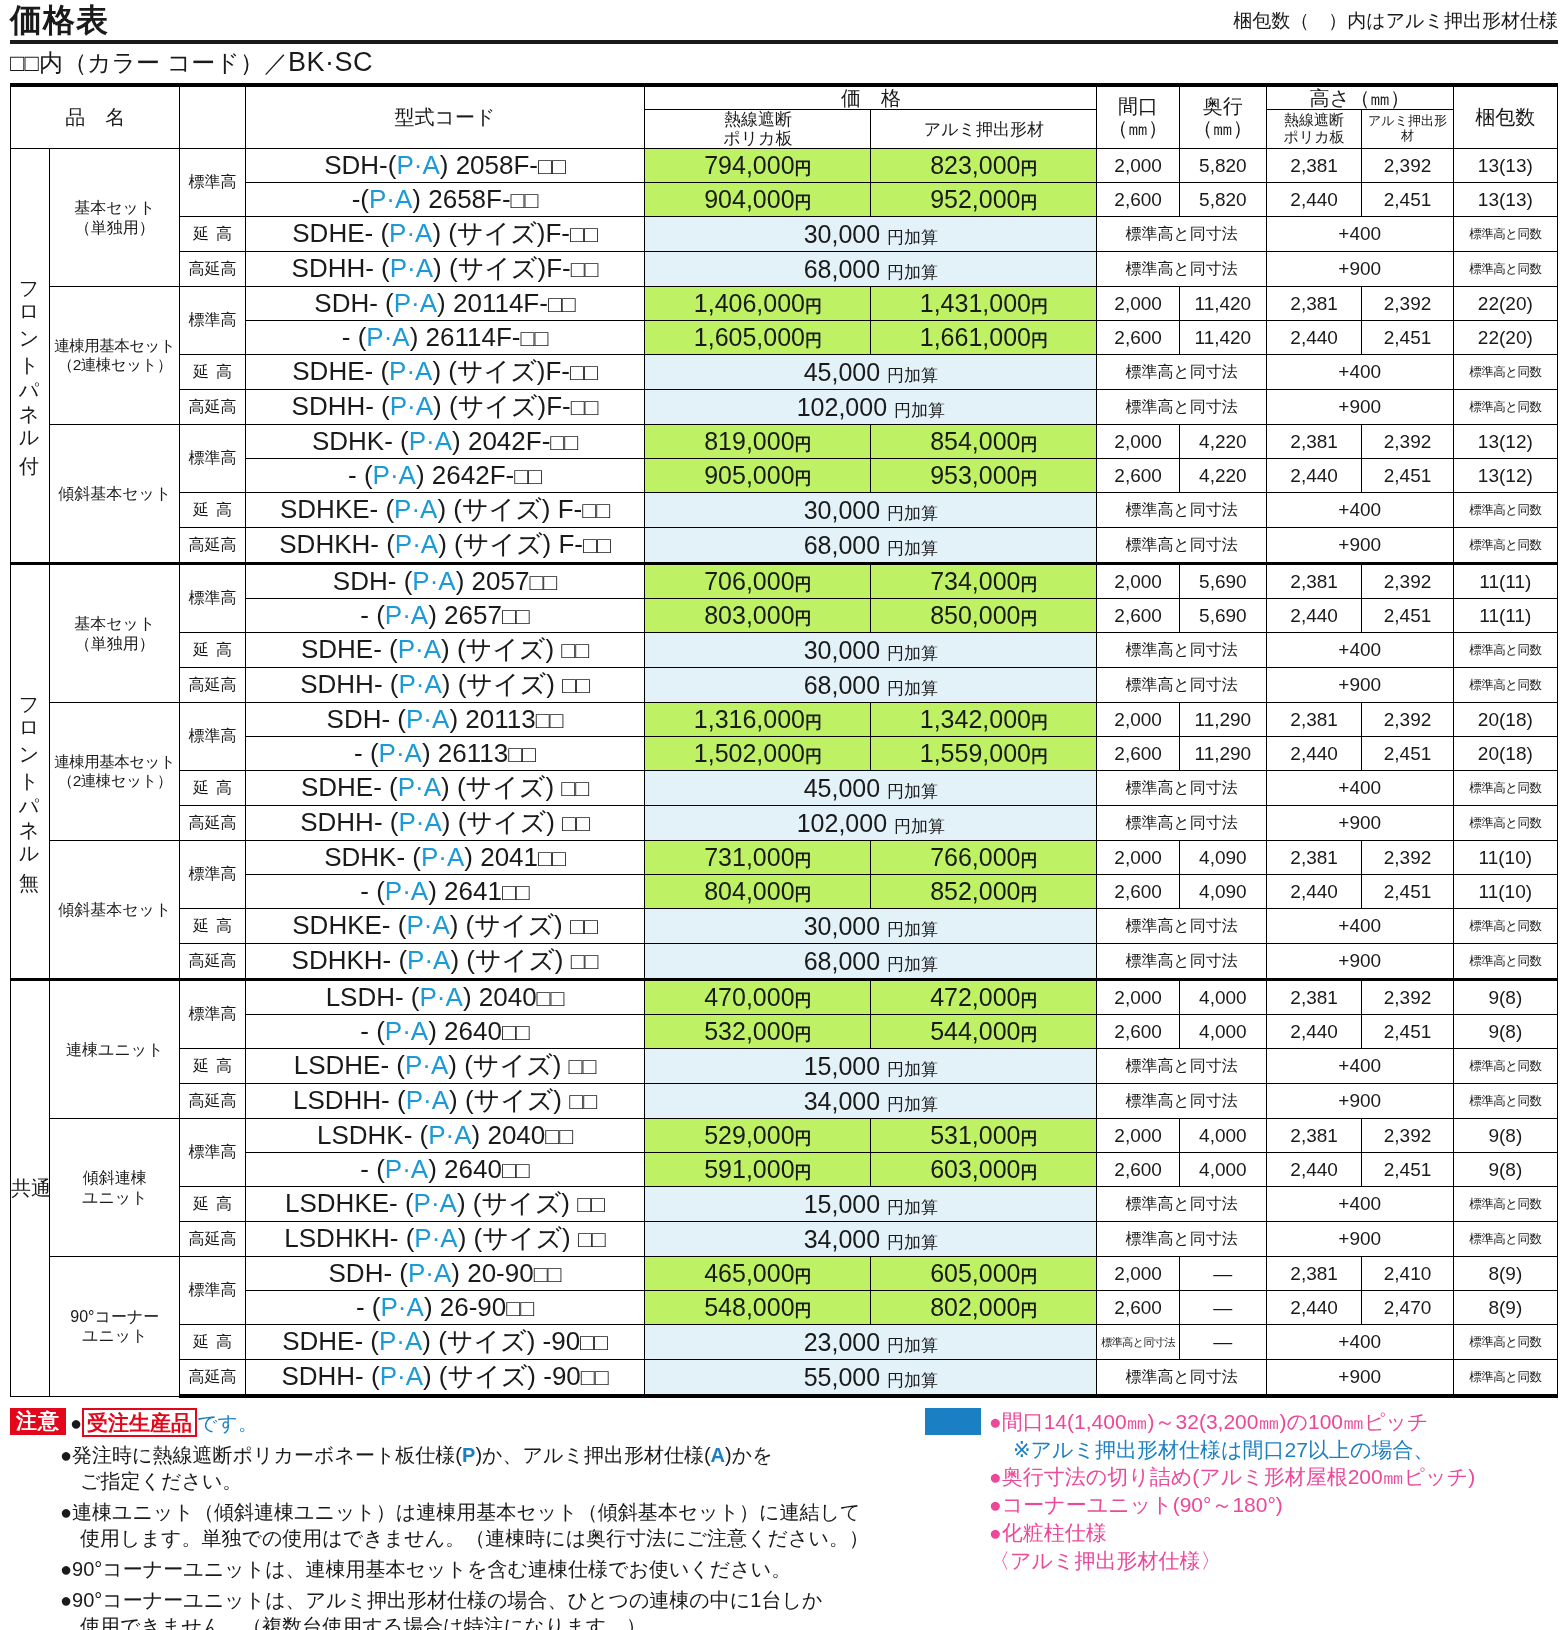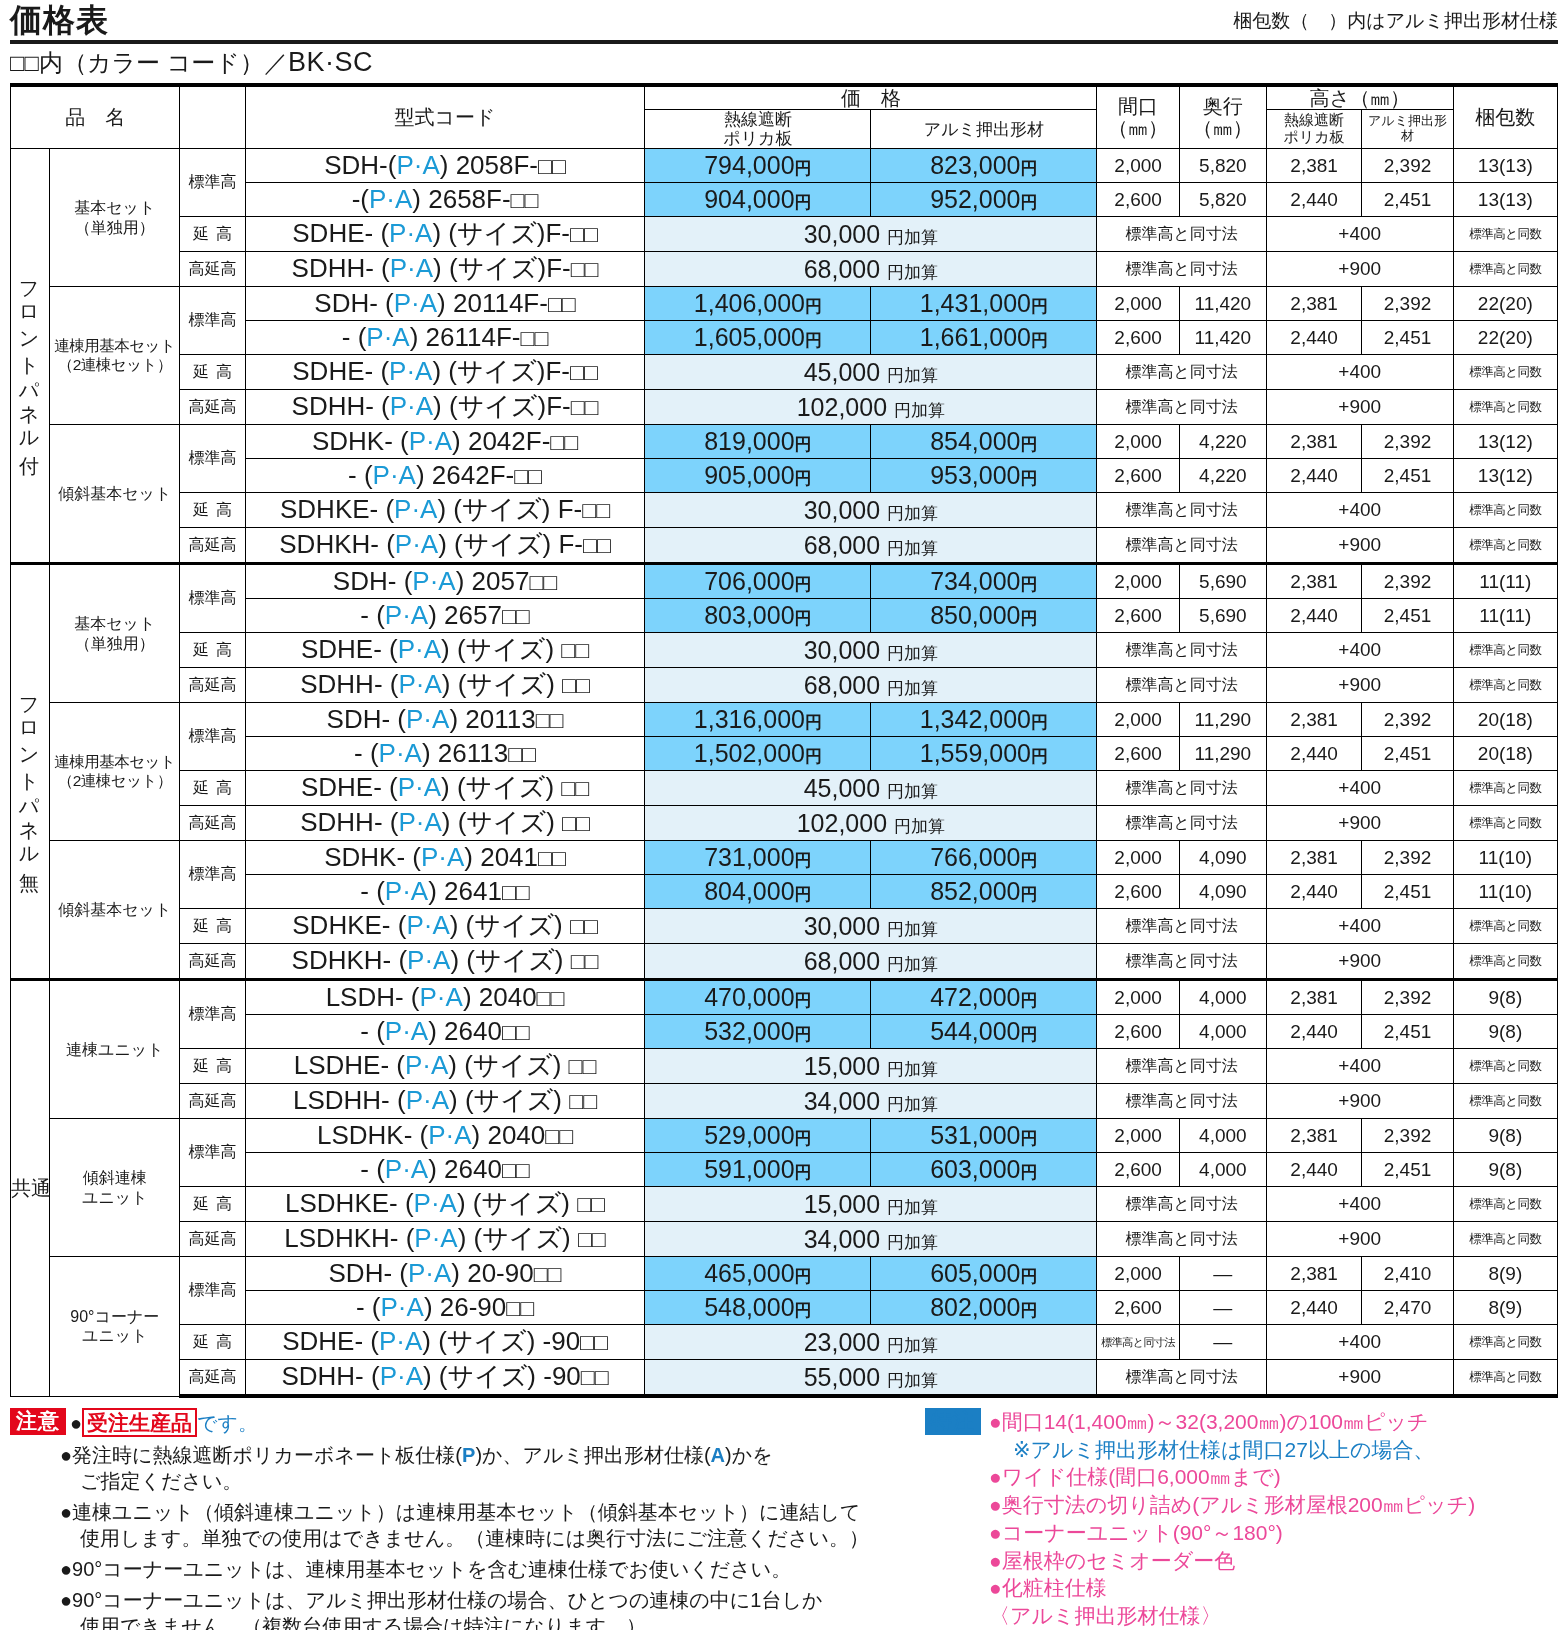--- a/index.html
+++ b/index.html
@@ -72,21 +72,21 @@
     white-space:nowrap;
     letter-spacing:0px;
     line-height:1.05;
   }
   td.code .pa{color:#1b9ad6;}
   td.code .sq{font-weight:normal;font-size:23px;}
 
   td.price{
     text-align:right;padding-right:6px;
     font-size:25px;font-weight:bold;white-space:nowrap;
-    background:#7dd3fc;
+    background:#bef264;
   }
   td.price .yen{font-size:17px;font-weight:bold;}
   td.addprice{
     text-align:center;font-size:25px;font-weight:bold;background:#e3f1f9;white-space:nowrap;
   }
   td.addprice .unit{font-size:17px;font-weight:normal;}
   td.num{font-size:19px;white-space:nowrap;}
   td.num.s{font-size:16px;}
   td.num.xs{font-size:12.5px;letter-spacing:-0.5px;}
   td.num.xxs{font-size:11px;letter-spacing:-0.5px;}
@@ -579,24 +579,22 @@
 
       </div>
     </div>
 
     <div class="notes-right">
       <div class="r-head">
         <span class="badge blue">特注</span>
         <div class="r-body" id="rbody">
             <div class="r-item">●間口14(1,400㎜)～32(3,200㎜)の100㎜ピッチ</div>
             <div class="r-sub">※アルミ押出形材仕様は間口27以上の場合、</div>
-            <div class="r-item">●ワイド仕様(間口6,000㎜まで)</div>
             <div class="r-item">●奥行寸法の切り詰め(アルミ形材屋根200㎜ピッチ)</div>
             <div class="r-item">●コーナーユニット(90°～180°)</div>
-            <div class="r-item">●屋根枠のセミオーダー色</div>
             <div class="r-item">●化粧柱仕様</div>
             <div class="r-item">〈アルミ押出形材仕様〉</div>
           </div>
       </div>
     </div>
 
   </div>
 </div>
 
 </body></html>

